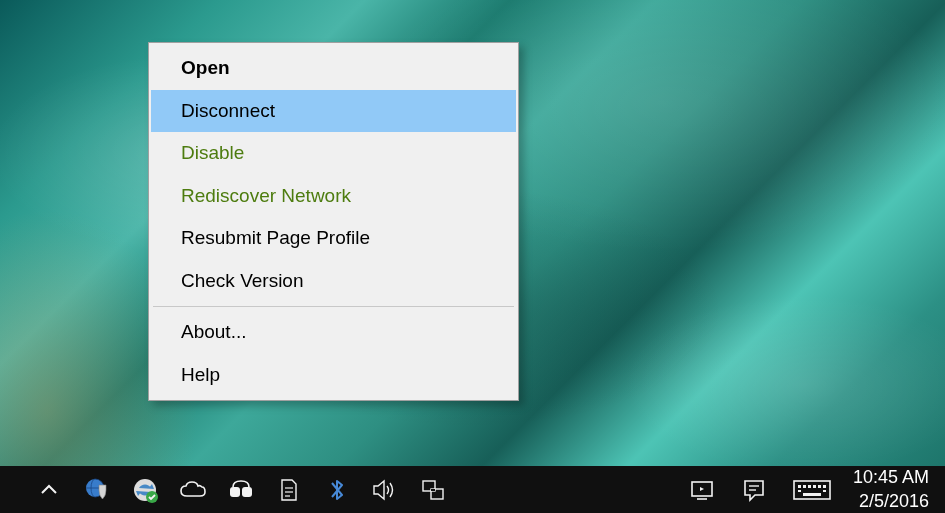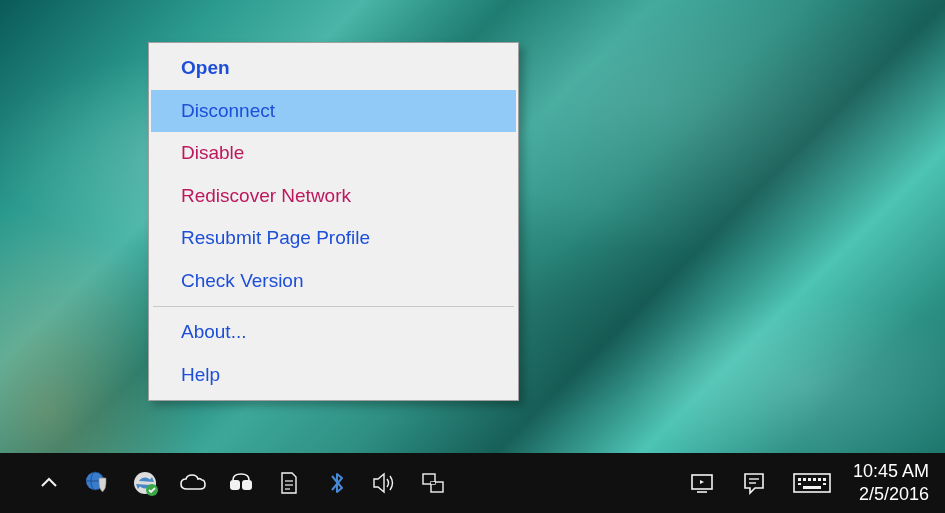--- a/index.html
+++ b/index.html
@@ -26,21 +26,21 @@
         radial-gradient(ellipse 300px 150px at 70% 20%, rgba(255,255,255,0.1), transparent),
         radial-gradient(ellipse 250px 120px at 50% 60%, rgba(0,30,30,0.2), transparent),
         radial-gradient(ellipse 180px 90px at 85% 75%, rgba(255,255,255,0.12), transparent),
         radial-gradient(ellipse 150px 200px at 5% 80%, rgba(180,150,90,0.4), transparent);
       pointer-events: none;
     }
     
     .taskbar {
       position: absolute;
       left: 0; right: 0; bottom: 0;
-      height: 60px;
+      height: 47px;
       background: #101010;
       display: flex;
       align-items: center;
       padding-left: 34px;
       color: #fff;
       z-index: 5;
     }
     
     .tray-icons { display: flex; align-items: center; gap: 18px; height: 100%; }
     .tray-icon { 
@@ -75,26 +75,26 @@
       background: #f0f0f0;
       border: 1px solid #a0a0a0;
       box-shadow: 5px 5px 8px rgba(0,0,0,0.25);
       padding: 4px 2px;
       z-index: 10;
     }
     
     .menu-item {
       padding: 7px 14px 7px 30px;
       font-size: 19px;
-      color: #1d4ed8;
+      color: #000000;
       cursor: default;
       line-height: 1.5;
     }
     .menu-item.bold { font-weight: 700; }
-    .menu-item.disabled { color: #be185d; }
+    .menu-item.disabled { color: #4d7c0f; }
     .menu-item.highlighted { background: #91c9f7; }
     .menu-sep { height: 1px; background: #c8c8c8; margin: 4px 2px; }
     
     svg { display: block; }
   </style>
 </head>
 <body>
 
 <div class="desktop">
 

